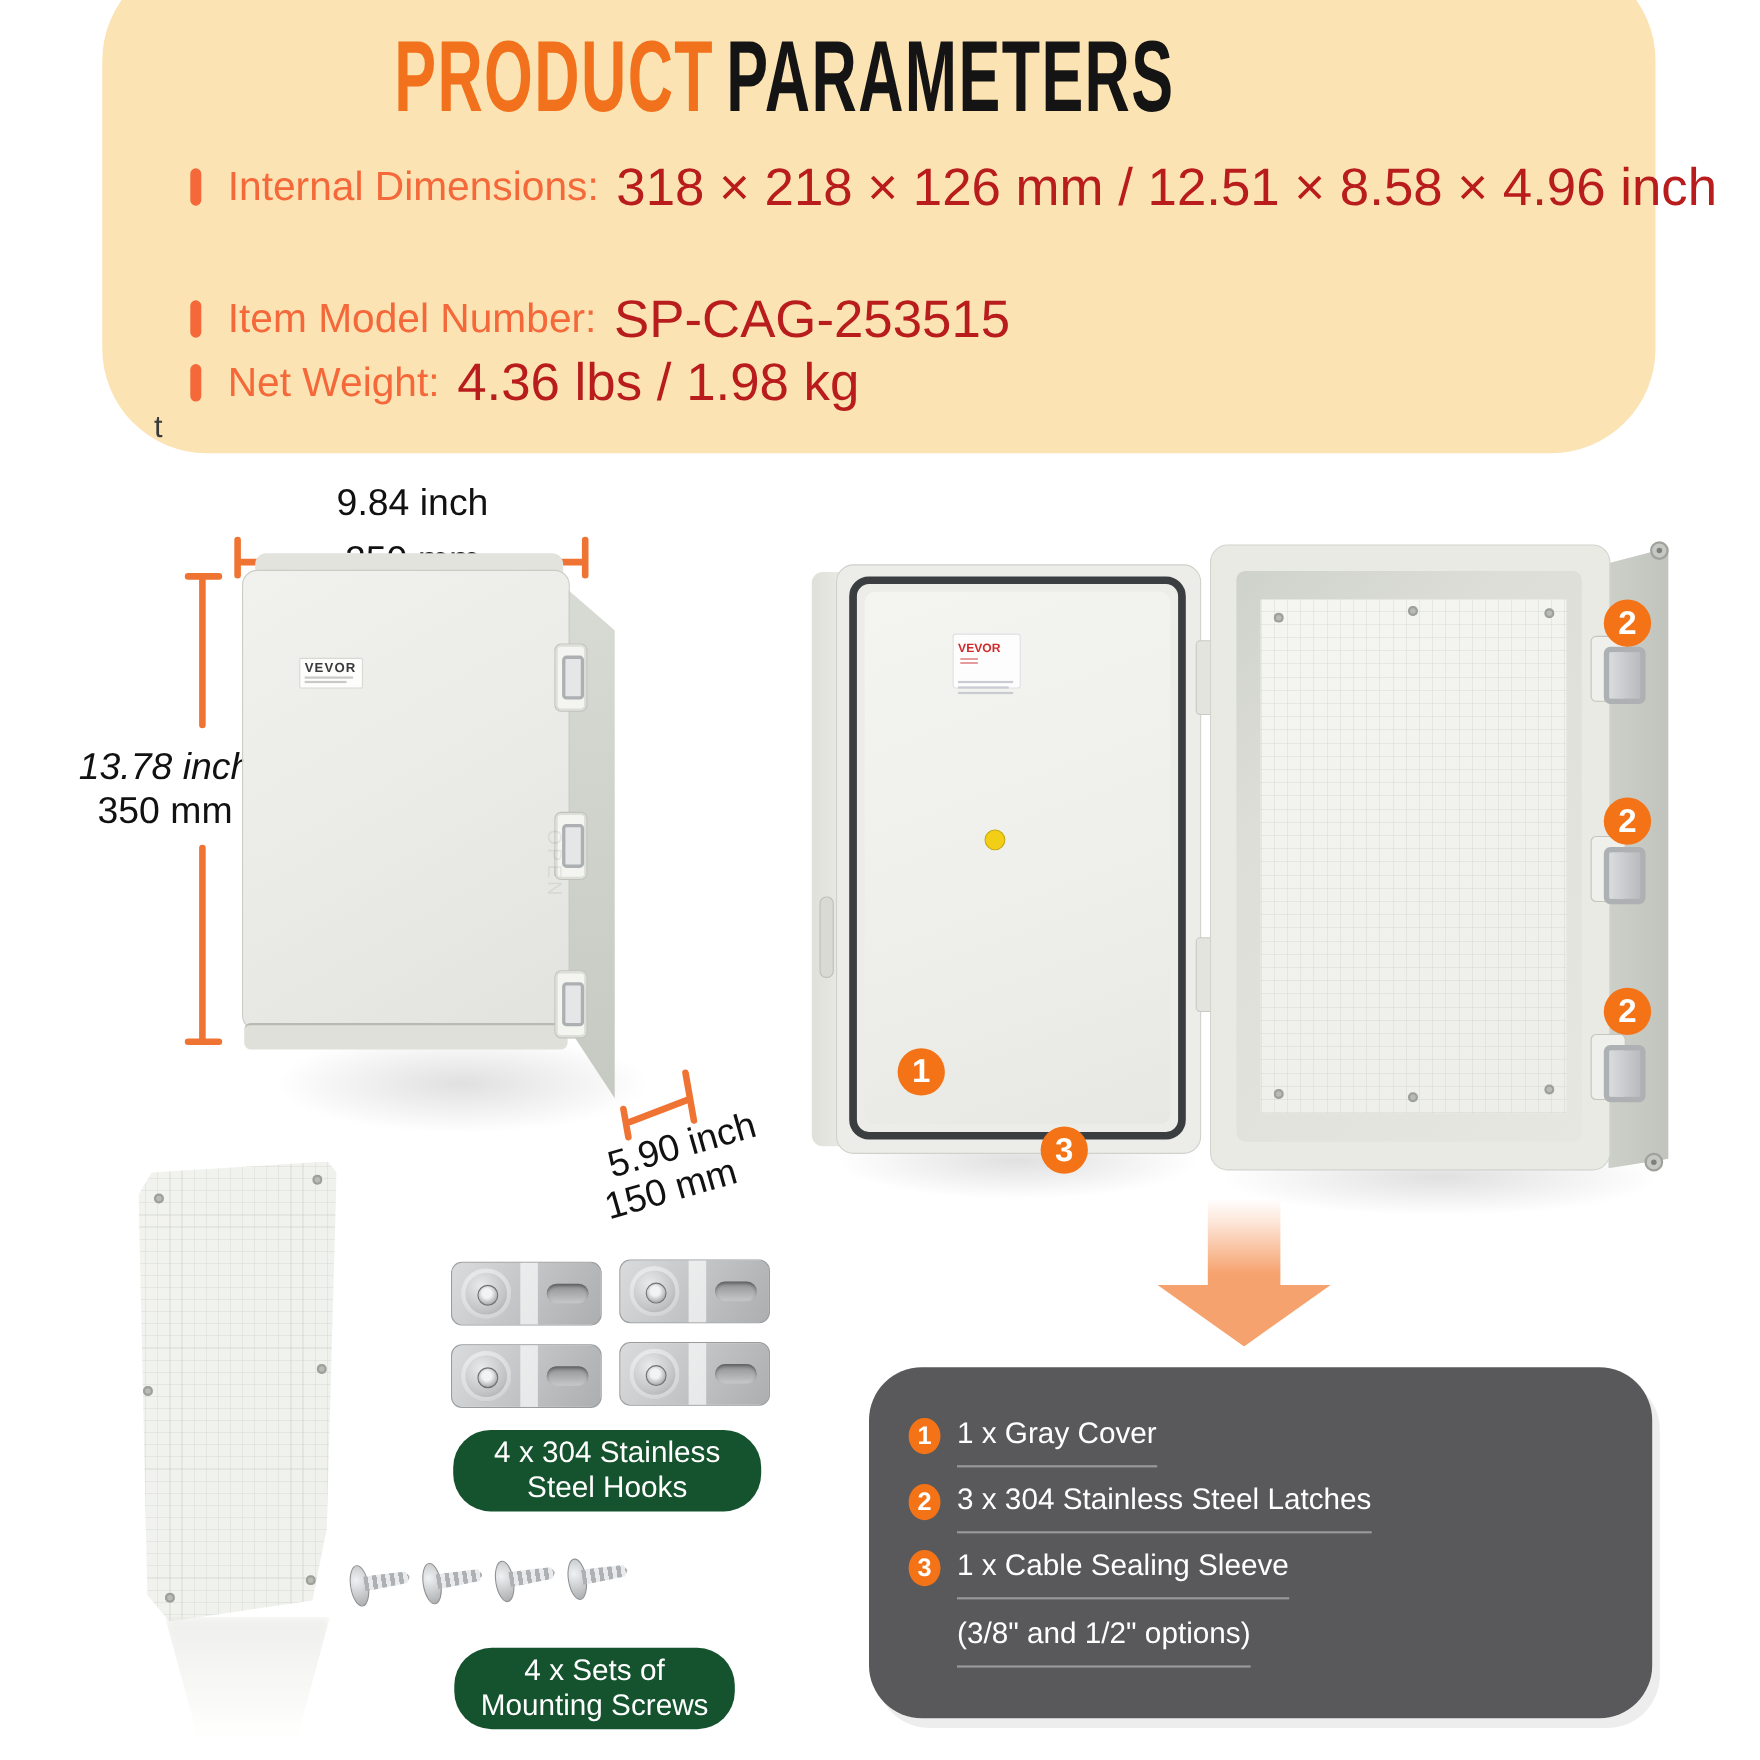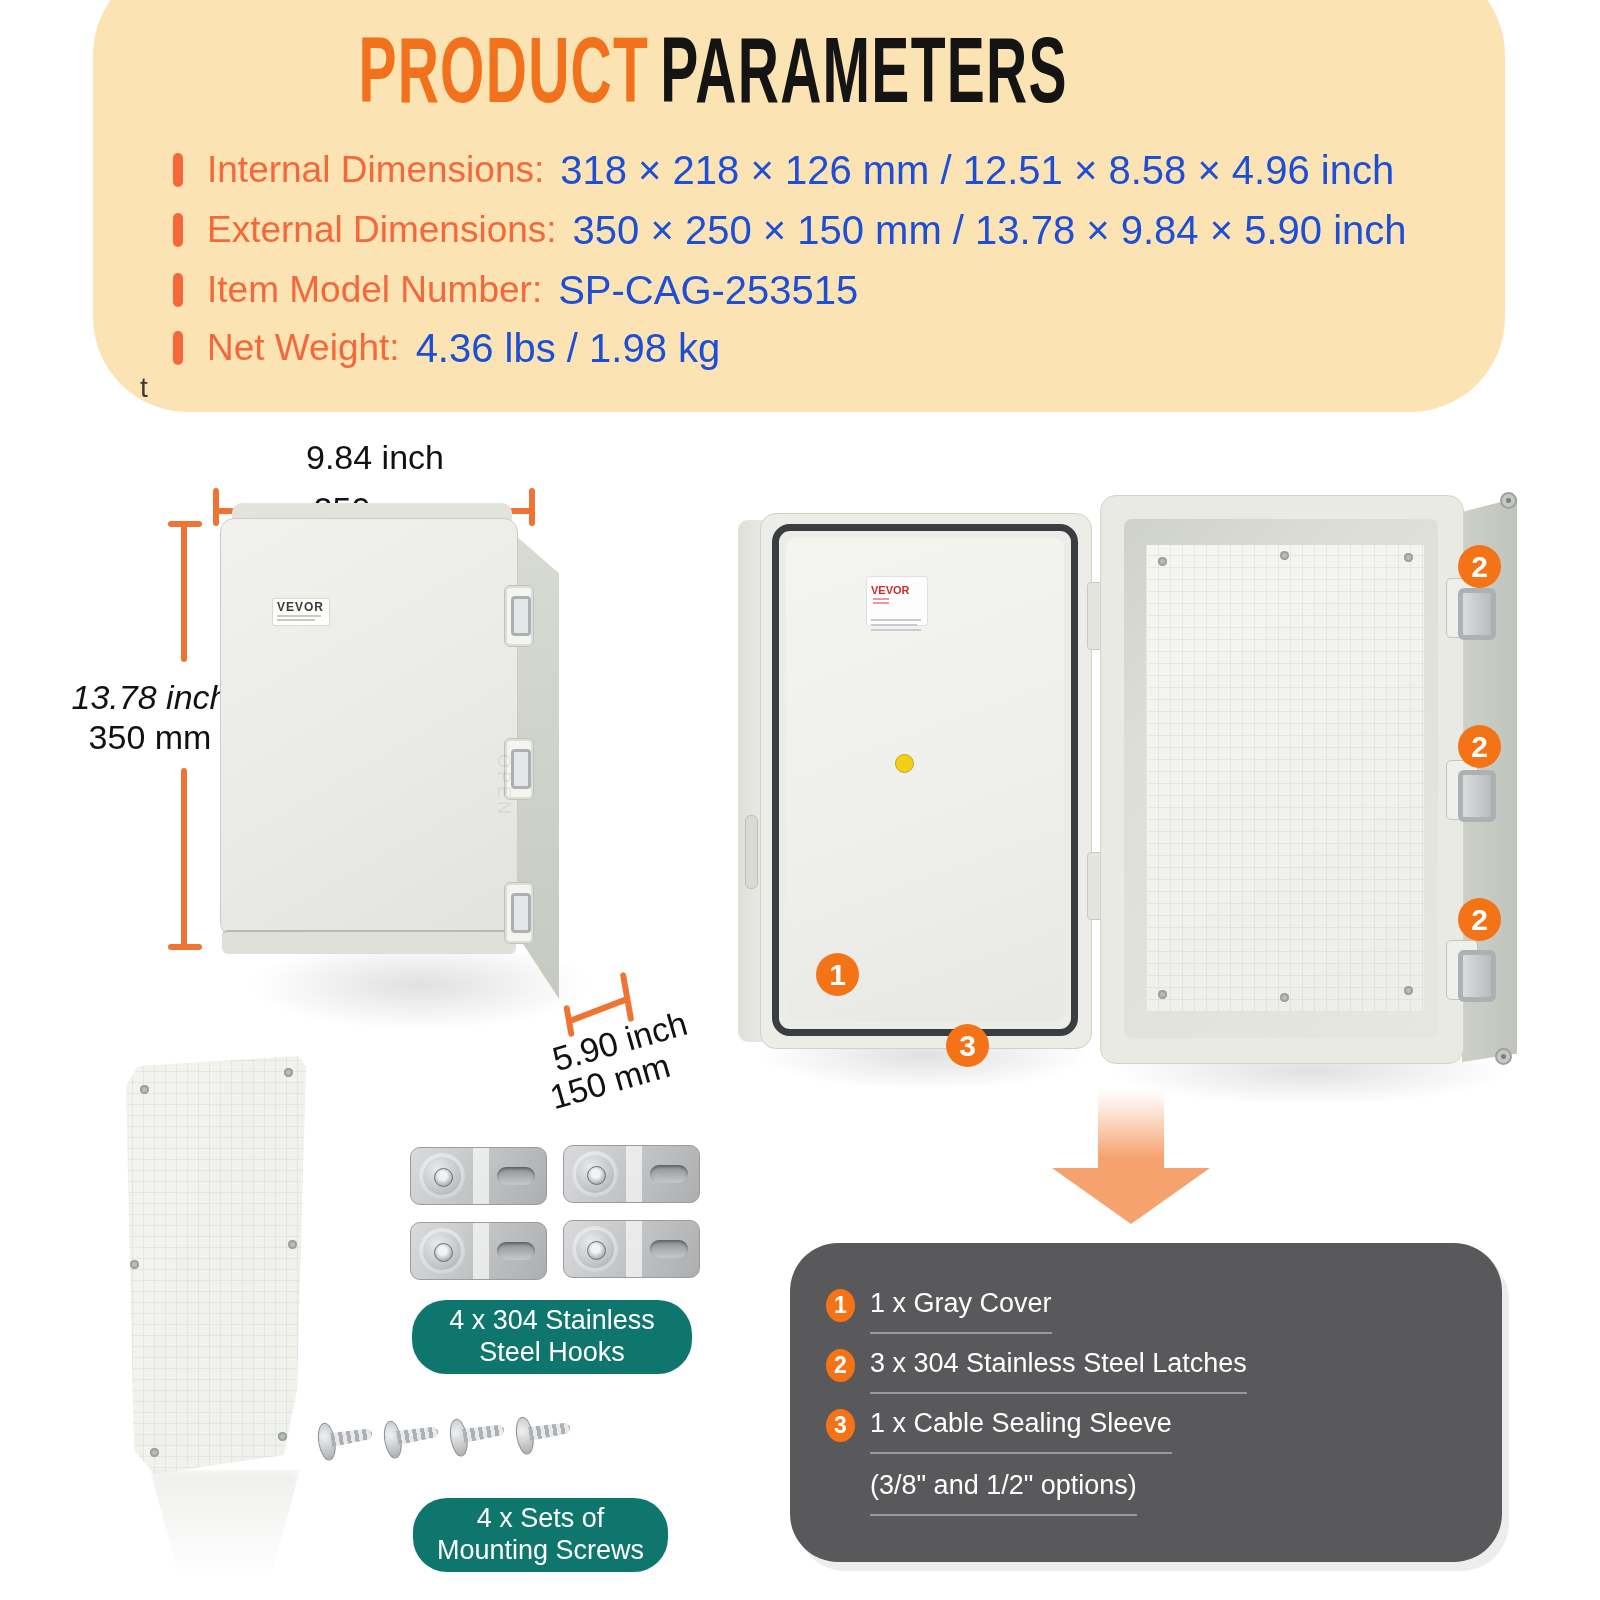--- a/index.html
+++ b/index.html
@@ -8,21 +8,21 @@
   
   .panel{position:absolute;left:93px;top:-40px;width:1412px;height:452px;background:#FBE3B3;border-radius:95px;}
   .title{position:absolute;left:93px;top:24px;width:1240px;text-align:center;white-space:nowrap;}
   .title-inner{display:inline-block;transform:scaleX(0.62);transform-origin:50% 50%;
                font-weight:bold;font-size:92px;line-height:1;letter-spacing:2px;}
   .t-orange{color:#F2711C;margin-right:18px;}
   .t-black{color:#141414;}
   .spec-row{position:absolute;left:137px;display:flex;align-items:center;height:44px;padding-left:36px;}
   .spec-bar{width:10px;height:34px;border-radius:5px;background:#F4683A;flex:0 0 auto;}
   .spec-label{color:#F4683A;font-size:37px;margin-left:24px;white-space:nowrap;}
-  .spec-value{color:#1d4ed8;font-size:40px;margin-left:16px;white-space:nowrap;}
+  .spec-value{color:#b91c1c;font-size:48px;margin-left:16px;white-space:nowrap;}
   .stray-t{position:absolute;left:140px;top:372px;color:#3a3a3a;font-size:28px;}
   
   .dim-text{position:absolute;color:#111;font-size:34px;text-align:center;white-space:nowrap;}
   .dim-line{position:absolute;background:#EF7433;border-radius:3px;}
   
   .cb-rim{position:absolute;left:232px;top:503px;width:280px;height:28px;background:#E2E3DD;
           border-radius:10px;border-bottom:3px solid #AEB0AA;}
   .cb-front{position:absolute;left:220px;top:518px;width:296px;height:417px;border-radius:14px;
             background:linear-gradient(150deg,#F1F2ED 0%,#EAEBE6 55%,#E2E3DE 100%);border:1px solid #C9CBC5;}
   .cb-side{position:absolute;left:515px;top:535px;width:44px;height:478px;
@@ -108,21 +108,21 @@
   .hook .slot{position:absolute;left:86px;top:19px;width:38px;height:18px;border-radius:9px;
         background:linear-gradient(180deg,#8C8E90,#C7C9CB);box-shadow:inset 0 2px 3px rgba(0,0,0,0.35);}
   
   .screw{position:absolute;width:64px;height:46px;transform:rotate(-9deg);}
   .screw .head{position:absolute;left:0;top:4px;width:15px;height:36px;border-radius:50%;
         background:radial-gradient(circle at 35% 35%,#F0F1F3,#A8AAAC);border:1px solid #8E9092;}
   .screw .shank{position:absolute;left:13px;top:15px;width:42px;height:14px;
         background:repeating-linear-gradient(90deg,#AEB1B4 0 4px,#E8EAEC 4px 8px);
         clip-path:polygon(0 0,92% 12%,100% 50%,92% 88%,0 100%);}
   
-  .pill{position:absolute;background:#0f766e;border-radius:34px;color:#fff;
+  .pill{position:absolute;background:#14532d;border-radius:34px;color:#fff;
         display:flex;flex-direction:column;align-items:center;justify-content:center;
         font-size:27px;line-height:1.18;text-align:center;font-weight:400;}
   
   .arrow-stem{position:absolute;left:1098px;top:1090px;width:66px;height:80px;
         background:linear-gradient(180deg,rgba(246,162,110,0) 0%,rgba(246,162,110,0.25) 25%,#F6A26E 85%);}
   .arrow-head{position:absolute;left:1052px;top:1168px;width:158px;height:56px;background:#F6A26E;
         clip-path:polygon(0 0,100% 0,50% 100%);}
   
   .legend{position:absolute;left:790px;top:1243px;width:712px;height:319px;border-radius:48px;
         background:#59595B;box-shadow:7px 9px 0 rgba(0,0,0,0.07);}
@@ -142,25 +142,20 @@
   <div class="title">
     <span class="title-inner">
       <span class="t-orange">PRODUCT</span><span class="t-black">PARAMETERS</span>
     </span>
   </div>
 
   <div class="spec-row" style="top:148px;">
     <span class="spec-bar"></span>
     <span class="spec-label">Internal Dimensions:</span>
     <span class="spec-value">318 × 218 × 126 mm / 12.51 × 8.58 × 4.96 inch</span>
-  </div>
-  <div class="spec-row" style="top:208px;">
-    <span class="spec-bar"></span>
-    <span class="spec-label">External Dimensions:</span>
-    <span class="spec-value">350 × 250 × 150 mm / 13.78 × 9.84 × 5.90 inch</span>
   </div>
   <div class="spec-row" style="top:268px;">
     <span class="spec-bar"></span>
     <span class="spec-label">Item Model Number:</span>
     <span class="spec-value">SP-CAG-253515</span>
   </div>
   <div class="spec-row" style="top:326px;">
     <span class="spec-bar"></span>
     <span class="spec-label">Net Weight:</span>
     <span class="spec-value">4.36 lbs / 1.98 kg</span>

